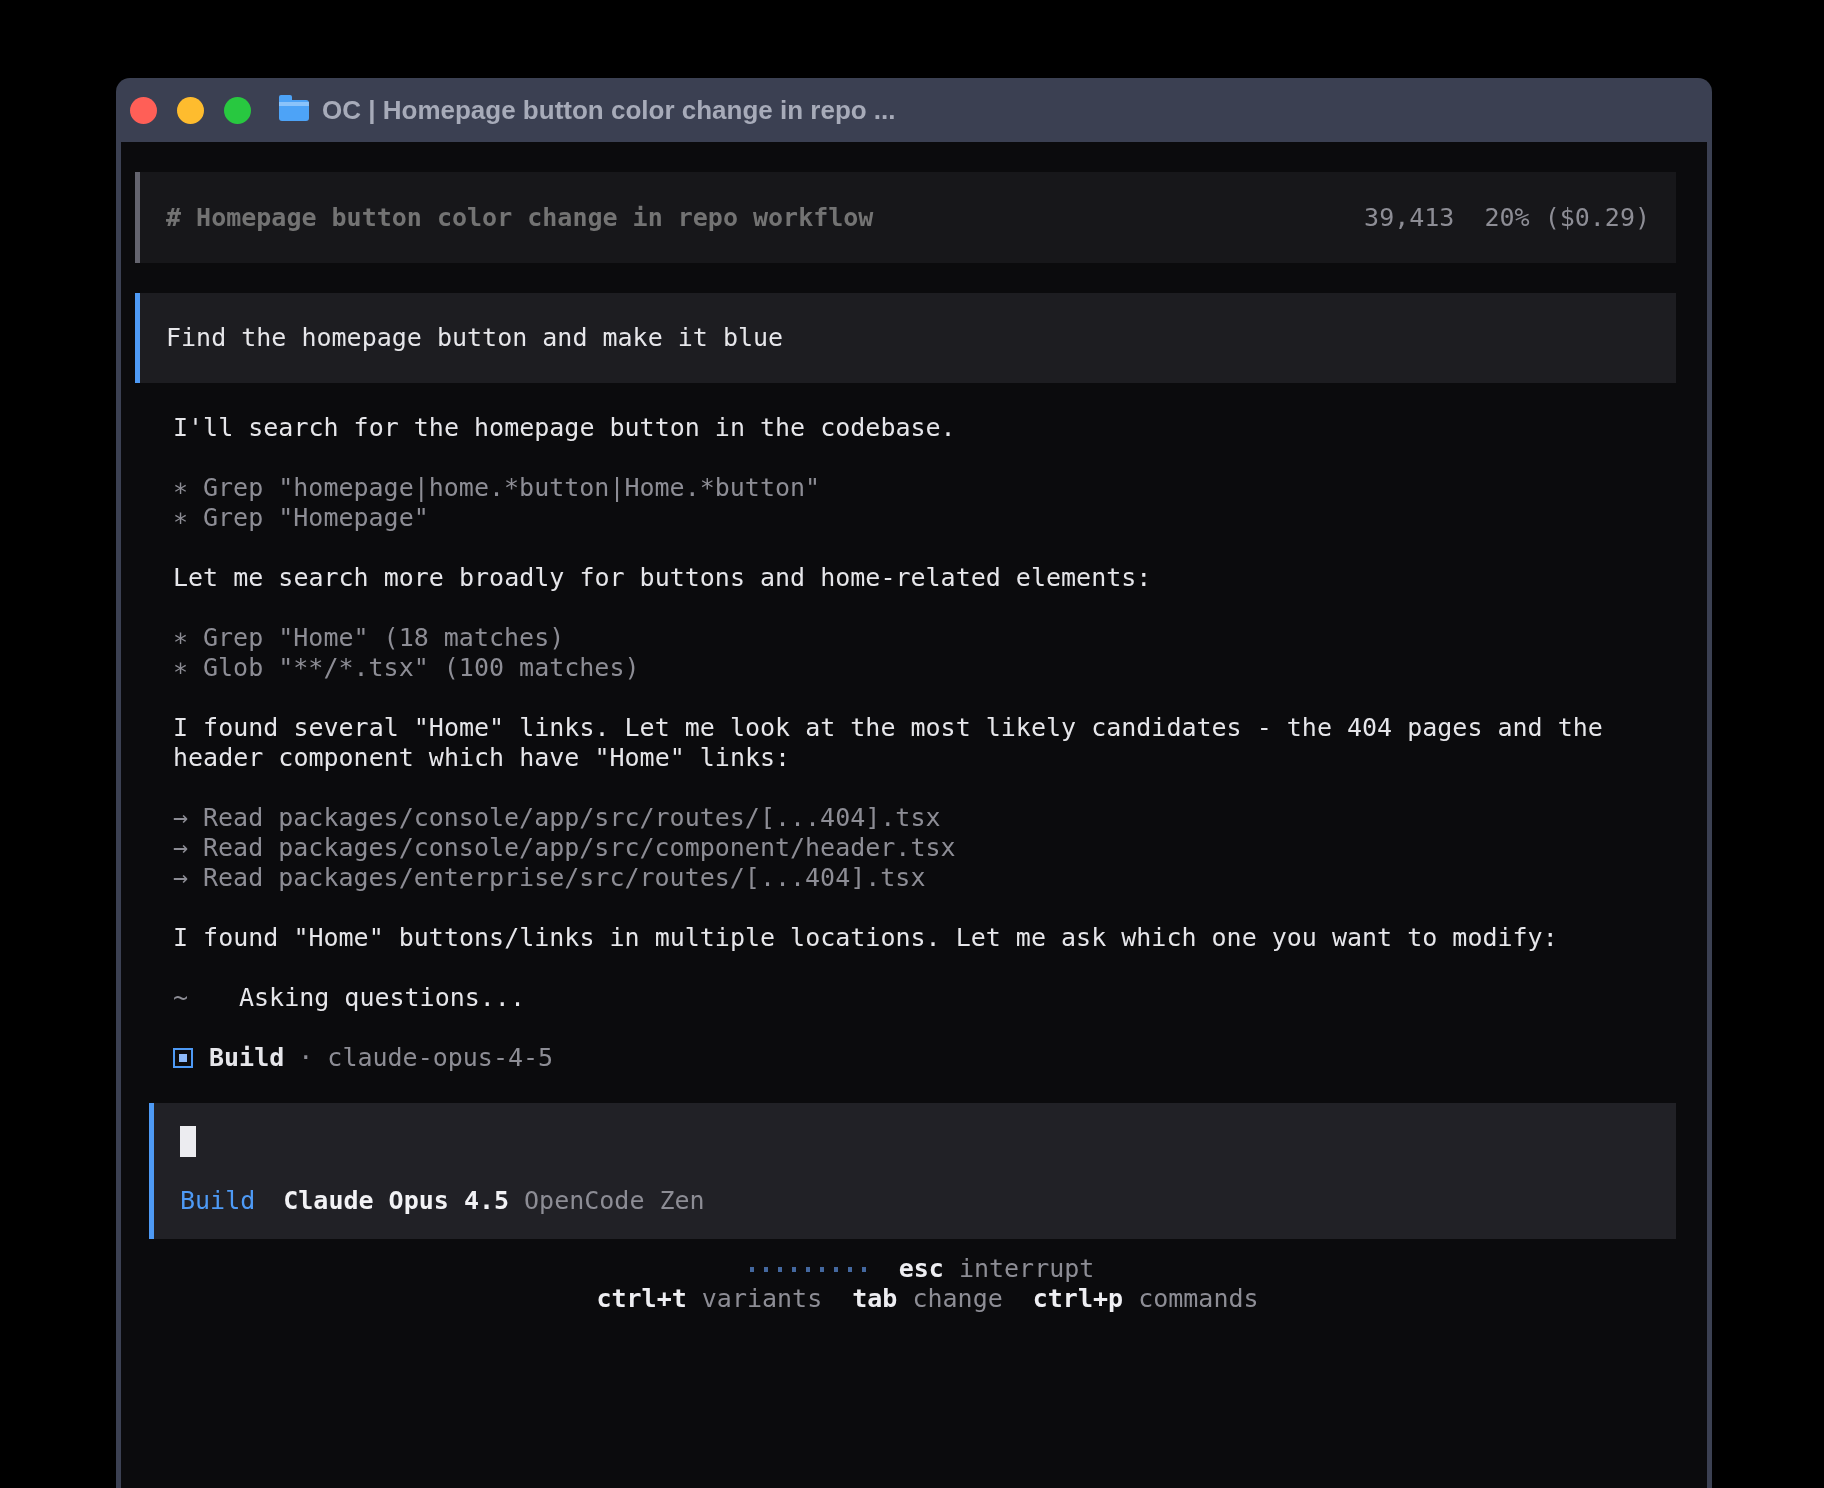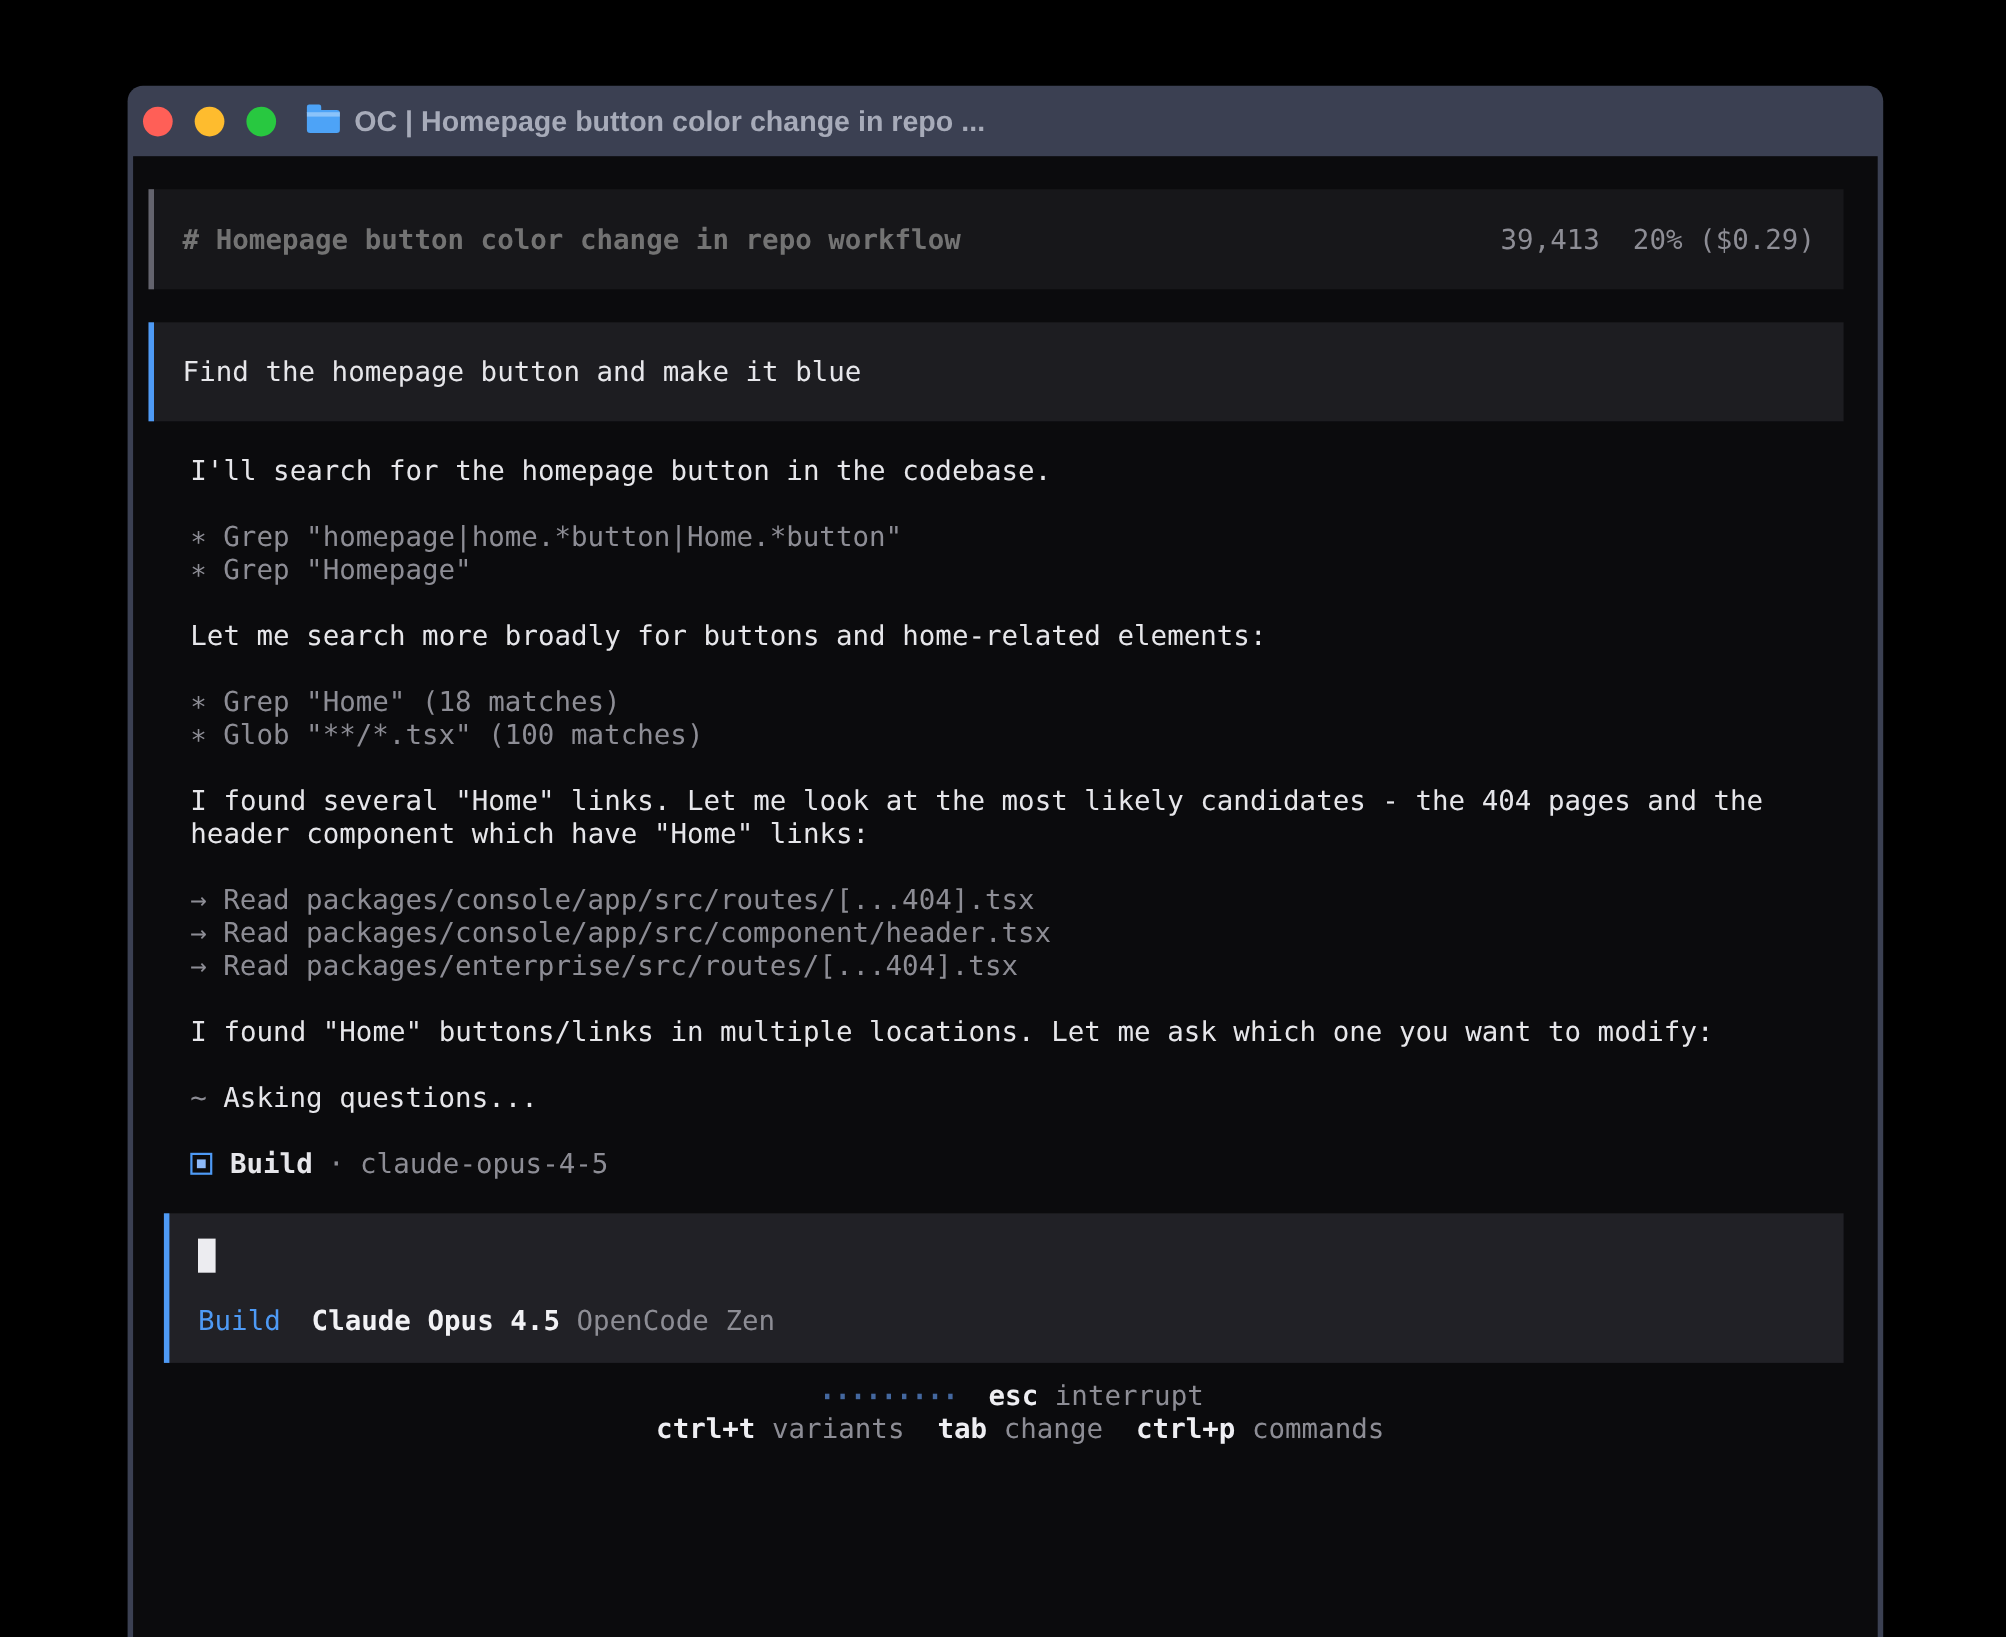--- a/index.html
+++ b/index.html
@@ -85,21 +85,21 @@
     margin-top:30px;height:90px;
     background:var(--user-box-bg,#1d1d21);
     border-left-color:var(--accent-blue,#4e9af5);
   }
 
   .block{margin-top:30px;margin-left:38px;max-width:1503px;}
   .para{color:var(--text-primary,#e6e6ea);}
   .tool-line{color:var(--text-muted,#8d8d95);white-space:nowrap;}
   .marker{display:inline-block;width:15px;margin-right:15px;}
   .status-line .status-marker{color:var(--text-muted,#8d8d95);}
-  .status-line .status-text{color:var(--text-primary,#e6e6ea);}
+  .status-line .status-text{color:var(--text-primary,#e6e6ea);margin-left:36px;}
 
   .agent-line{display:flex;align-items:center;}
   .agent-icon{
     width:20px;height:20px;flex:0 0 20px;
     border:2px solid var(--accent-blue,#4e9af5);
     display:flex;align-items:center;justify-content:center;
     margin-right:16px;
   }
   .agent-icon i{display:block;width:8px;height:8px;background:#8db9f8;}
   .agent-name{font-weight:bold;color:var(--text-primary,#e6e6ea);}

